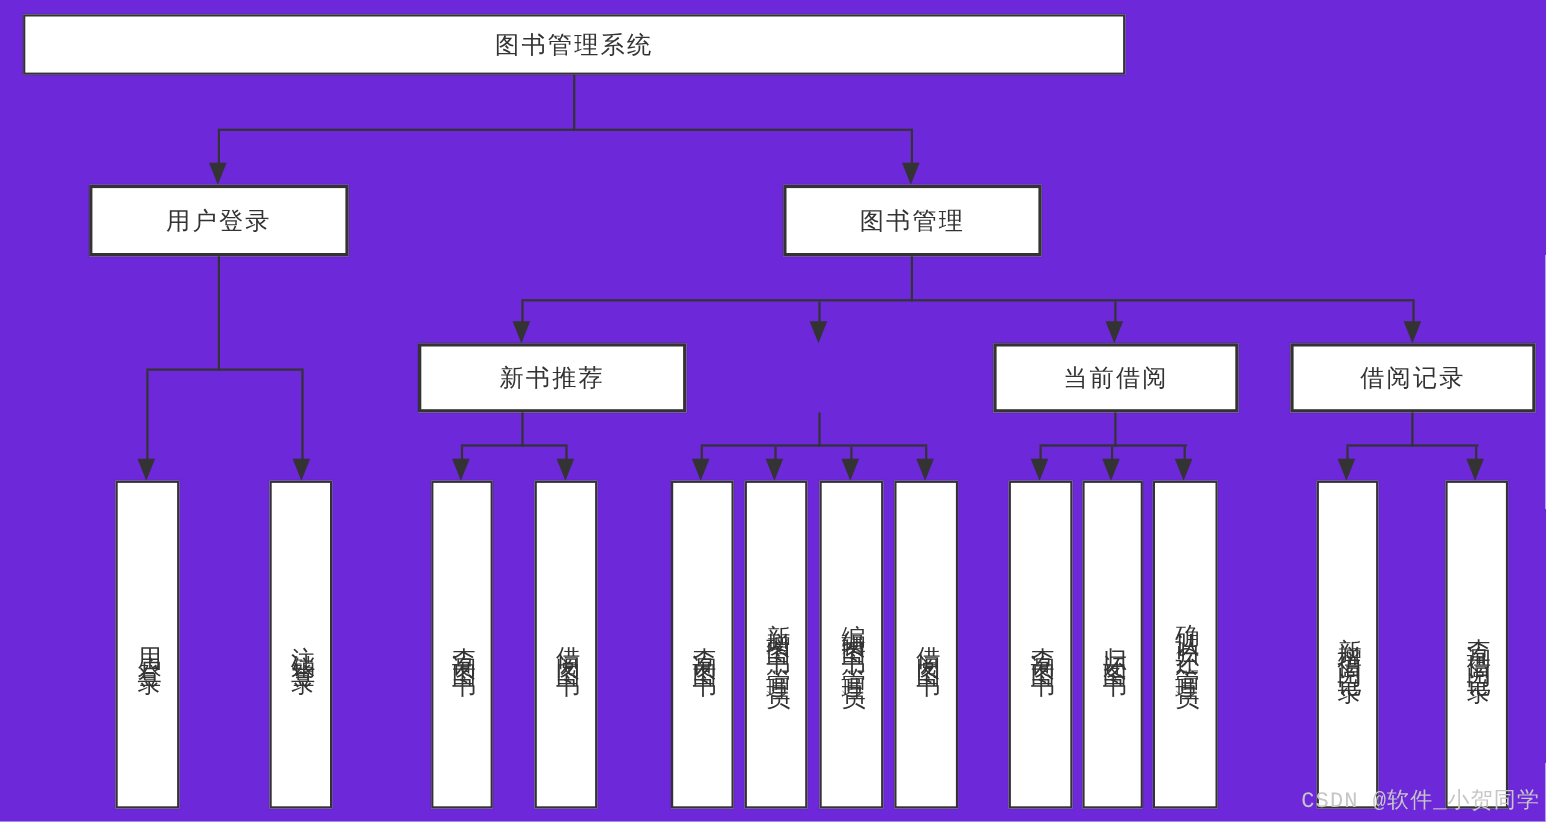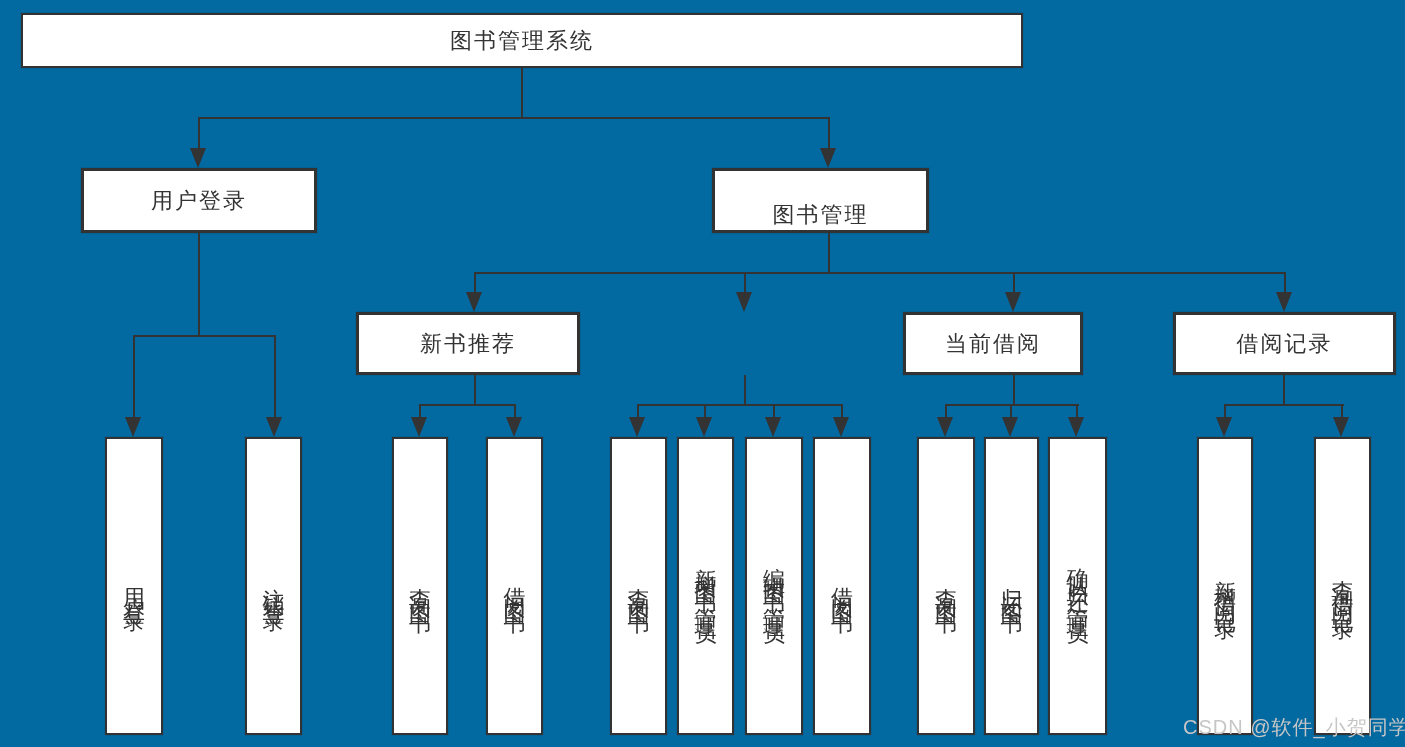--- a/index.html
+++ b/index.html
@@ -1,18 +1,18 @@
 <!DOCTYPE html>
 <html><head>
 <meta charset="utf-8">
 <style>
   html,body{margin:0;padding:0;background:#ffffff;}
   .canvas{
-    position:relative;width:1405px;height:747px;background:#0369a1;overflow:hidden;
-    font-family:Liberation Sans, sans-serif;color:#333;
+    position:relative;width:1405px;height:747px;background:#6d28d9;overflow:hidden;
+    font-family:Liberation Mono, monospace;color:#333;
   }
   .box{
     position:absolute;background:#fff;border:2px solid #333;
     display:flex;align-items:center;justify-content:center;
     font-size:22px;letter-spacing:2px;color:#333;box-sizing:border-box;
     box-shadow:0 0 0 1px rgba(0,0,0,0.07);
   }
   .b3{border-width:3px;}
   .vbox{
     writing-mode:vertical-rl;text-orientation:mixed;
@@ -43,21 +43,21 @@
   <div class="vline" style="left:521px;top:68px;height:50px;"></div>
   <div class="hline" style="left:198px;top:117px;width:632px;"></div>
   <div class="vline" style="left:198px;top:119px;height:31px;"></div>
   <div class="arrow" style="left:190px;top:148px;"></div>
   <div class="vline" style="left:828px;top:119px;height:31px;"></div>
   <div class="arrow" style="left:820px;top:148px;"></div>
 
   <div class="box b3" style="left:81px;top:168px;width:236px;height:65px;">
     <span>用户登录</span>
   </div>
-  <div class="box b3" style="left:712px;top:168px;width:217px;height:65px;align-items:flex-end;">
+  <div class="box b3" style="left:712px;top:168px;width:235px;height:65px;">
     <span>图书管理</span>
   </div>
 
   <div class="vline" style="left:198px;top:233px;height:104px;"></div>
   <div class="hline" style="left:133px;top:335px;width:143px;"></div>
   <div class="vline" style="left:133px;top:337px;height:81px;"></div>
   <div class="arrow" style="left:125px;top:417px;"></div>
   <div class="vline" style="left:274px;top:337px;height:81px;"></div>
   <div class="arrow" style="left:266px;top:417px;"></div>
 
@@ -65,24 +65,24 @@
   <div class="hline" style="left:474px;top:272px;width:812px;"></div>
   <div class="vline" style="left:474px;top:274px;height:19px;"></div>
   <div class="arrow" style="left:466px;top:292px;"></div>
   <div class="vline" style="left:744px;top:274px;height:19px;"></div>
   <div class="arrow" style="left:736px;top:292px;"></div>
   <div class="vline" style="left:1013px;top:274px;height:19px;"></div>
   <div class="arrow" style="left:1005px;top:292px;"></div>
   <div class="vline" style="left:1284px;top:274px;height:19px;"></div>
   <div class="arrow" style="left:1276px;top:292px;"></div>
 
-  <div class="box b3" style="left:356px;top:312px;width:224px;height:63px;">
+  <div class="box b3" style="left:380px;top:312px;width:244px;height:63px;">
     <span>新书推荐</span>
   </div>
-  <div class="box b3" style="left:903px;top:312px;width:180px;height:63px;">
+  <div class="box b3" style="left:903px;top:312px;width:223px;height:63px;">
     <span>当前借阅</span>
   </div>
   <div class="box b3" style="left:1173px;top:312px;width:223px;height:63px;">
     <span>借阅记录</span>
   </div>
 
   <div class="vline" style="left:474px;top:375px;height:31px;"></div>
   <div class="hline" style="left:419px;top:404px;width:97px;"></div>
   <div class="vline" style="left:419px;top:406px;height:12px;"></div>
   <div class="arrow" style="left:411px;top:417px;"></div>

